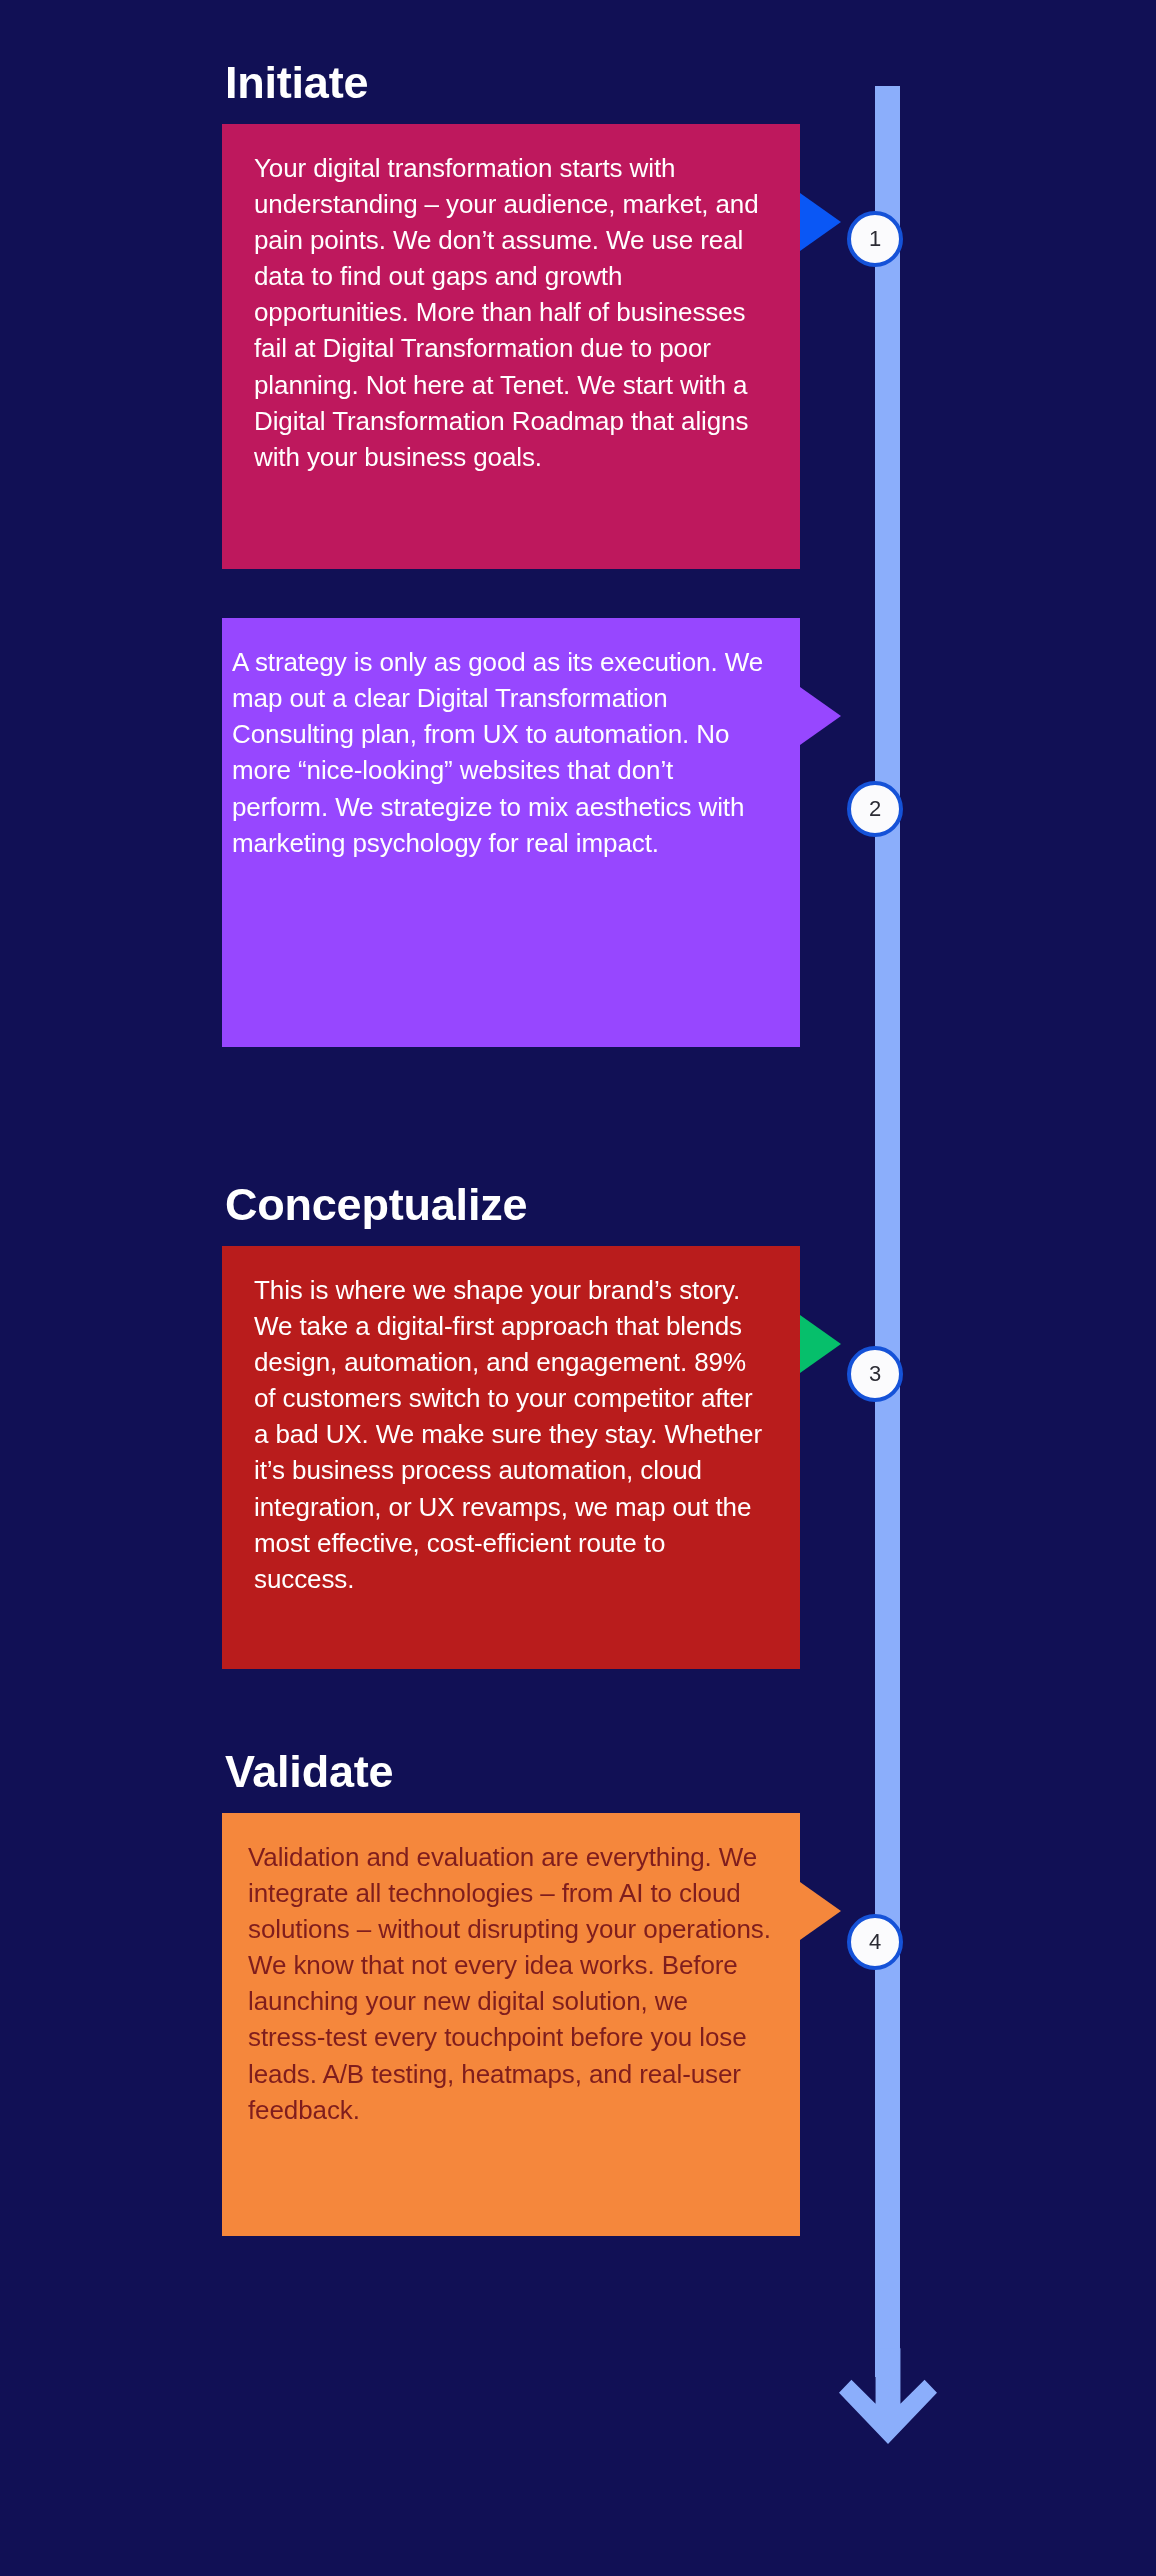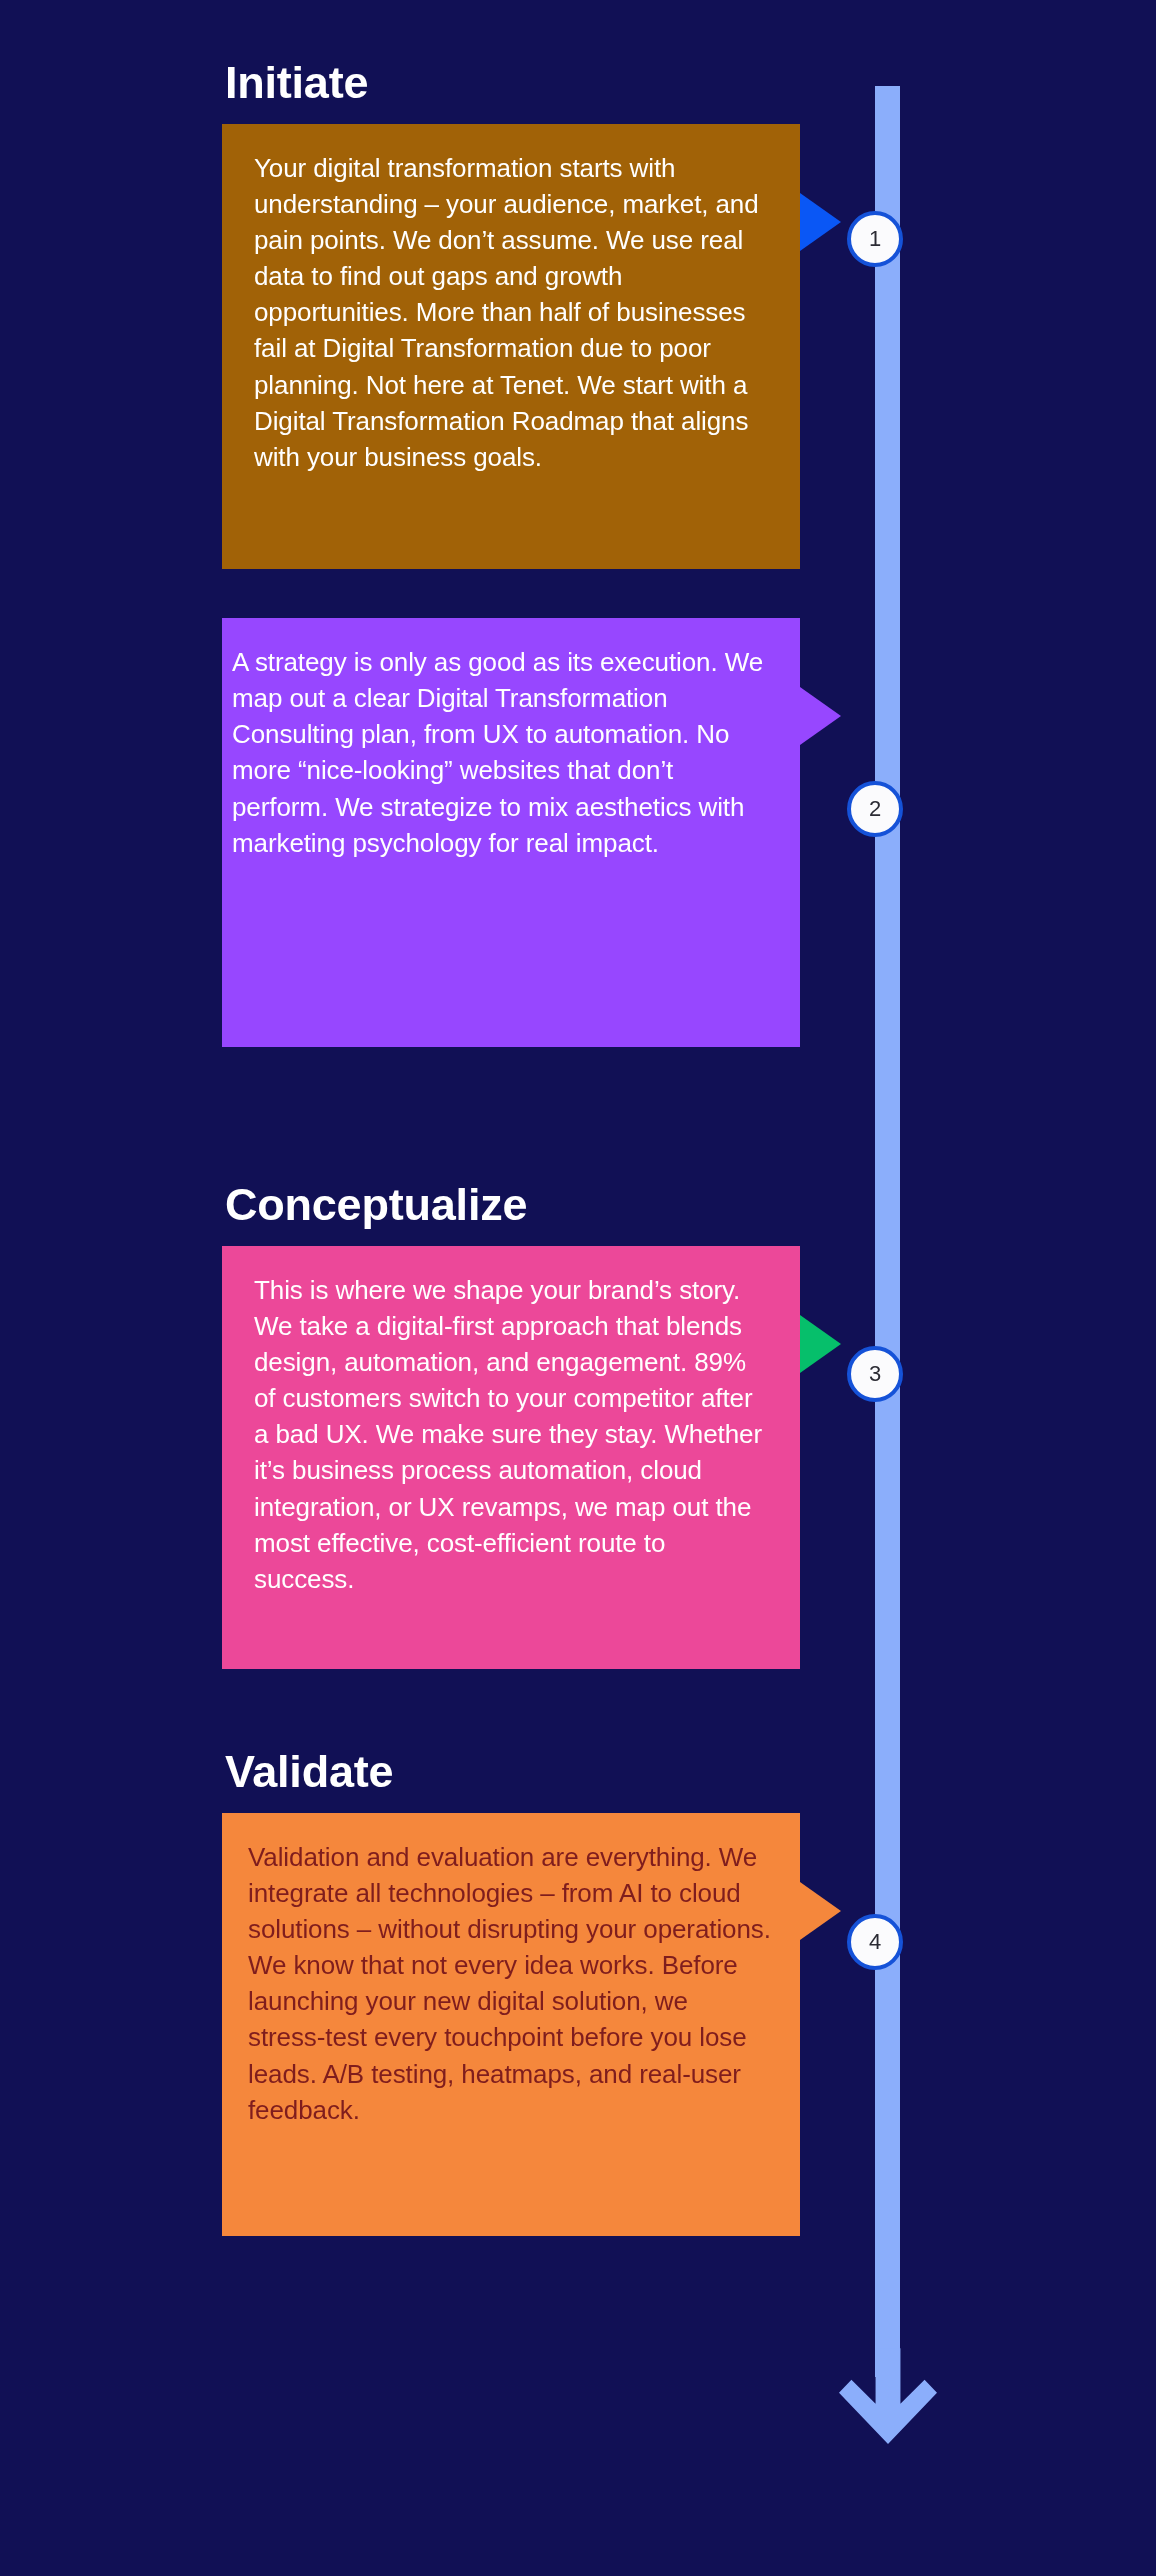--- a/index.html
+++ b/index.html
@@ -92,31 +92,31 @@
     right: -41px;
     width: 0;
     height: 0;
     border-top: 29px solid transparent;
     border-bottom: 29px solid transparent;
     border-left: 41px solid currentColor;
   }
 
   
   .stage-1 { top: 59px; }
-  .stage-1 .card { background: #a16207; min-height: 445px; }
+  .stage-1 .card { background: #be185d; min-height: 445px; }
   .stage-1 .tail { color: #0A57F5; top: 69px; }
 
   
   .stage-2 { top: 618px; }
   .stage-2 .card { background: #9747FF; min-height: 429px; padding-left: 10px; }
   .stage-2 .tail { color: #9747FF; top: 69px; }
 
   
   .stage-3 { top: 1181px; }
-  .stage-3 .card { background: #ec4899; min-height: 423px; }
+  .stage-3 .card { background: #b91c1c; min-height: 423px; }
   .stage-3 .tail { color: #06BF6B; top: 69px; }
 
   
   .stage-4 { top: 1748px; }
   .stage-4 .card { background: #F5873C; min-height: 423px; padding-left: 26px; }
   .stage-4 .card p { color: #7f1d1d; }
   .stage-4 .tail { color: #F5873C; top: 69px; }
 </style>
 </head>
 <body>

